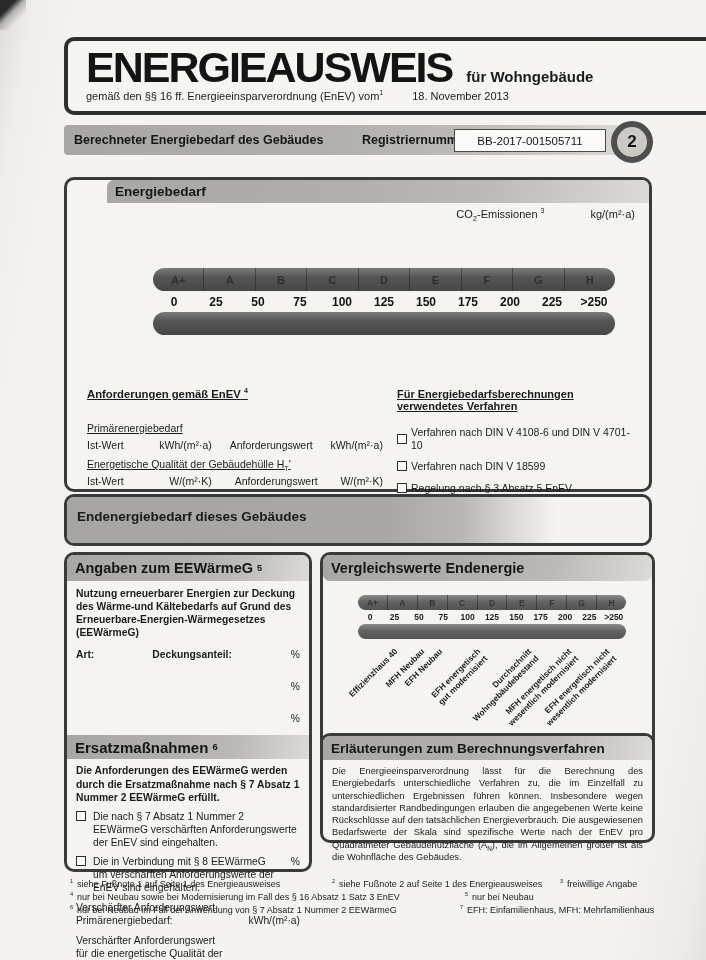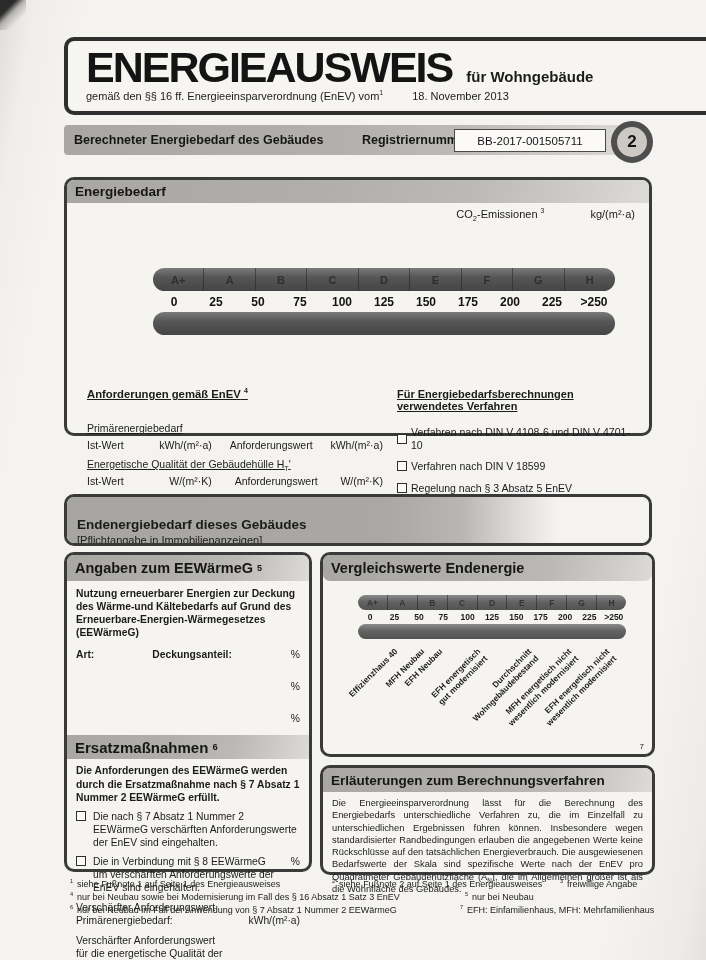--- a/index.html
+++ b/index.html
@@ -24,41 +24,41 @@
   .main-title{font-size:43px;font-weight:bold;letter-spacing:-2px;color:#141414;}
   .title-suffix{font-size:15px;font-weight:bold;margin-left:14px;}
   .law-row{padding:0 0 0 18px;font-size:11px;margin-top:-2px;}
   .law-date{margin-left:26px;}
   
   .section-band{position:absolute;left:64px;top:125px;width:566px;height:30px;border-radius:4px;display:flex;align-items:center;font-size:12.5px;padding:0 10px;box-sizing:border-box;}
   .registry-label{position:absolute;left:298px;font-weight:bold;}
   .registry-box{position:absolute;left:390px;top:4px;width:150px;height:21px;background:#fbfaf8;border:1.4px solid #4a4a4a;display:flex;align-items:center;justify-content:center;font-size:11.5px;font-weight:normal;}
   .page-badge{position:absolute;left:611px;top:121px;width:30px;height:30px;border:6px solid #4e4e4e;border-radius:50%;background:#ccc9c5;display:flex;align-items:center;justify-content:center;font-size:17px;font-weight:bold;color:#141414;}
   
-  .eb-box{left:64px;top:177px;width:588px;height:259px;}
+  .eb-box{left:64px;top:177px;width:588px;height:315px;padding-left:40px;}
   .eb-hdr{height:23px;font-size:13.5px;}
   .co2-row{position:absolute;right:14px;top:28px;font-size:11px;display:flex;align-items:baseline;}
   .co2-gap{display:inline-block;width:46px;}
   .scale{position:absolute;left:86px;top:88px;width:462px;}
   .band{height:23px;border-radius:12px;background:linear-gradient(to bottom,#7b7b7b 0%,#565656 40%,#454545 100%);display:flex;overflow:hidden;}
   .band .cell{flex:1;display:flex;align-items:center;justify-content:center;font-size:11px;font-weight:bold;color:rgba(25,25,25,.62);border-left:1px solid rgba(30,30,30,.5);}
   .band .cell:first-child{border-left:none;}
   .ticks{display:flex;height:21px;align-items:center;}
   .ticks .tk{flex:1;text-align:center;font-size:12px;font-weight:bold;color:#121212;}
   .anf-wrap{position:absolute;left:20px;top:208px;right:10px;display:flex;gap:14px;font-size:10.5px;}
   .anf-left{width:296px;flex:none;}
   .anf-right{flex:1;}
   .anf-title{font-size:11.3px;}
   .vrow{display:flex;justify-content:space-between;margin-top:5px;}
   .vrow span{white-space:nowrap;}
   .check-row{display:flex;align-items:center;gap:4px;margin-top:9px;line-height:1.2;}
   .sommer-row{display:flex;align-items:center;gap:10px;margin-top:9px;}
   
   .end-box{left:64px;top:494px;width:588px;height:52px;overflow:hidden;}
-  .end-bar{height:100%;padding:20px 10px;box-sizing:border-box;border-radius:7px;
+  .end-bar{height:100%;padding:12px 10px;box-sizing:border-box;border-radius:7px;
     background:linear-gradient(to right,#a7a5a1 0%,#aaa8a4 55%,#b9b7b3 68%,#d9d7d3 76%,#f4f3f0 84%);}
   .end-title{font-size:13.5px;font-weight:bold;}
   .end-sub{font-size:11px;margin-top:2px;}
   
   .left-box{left:64px;top:552px;width:248px;height:320px;}
   .lc-hdr{height:26px;font-size:14.5px;}
   .lc-pad{padding:6px 9px 0 9px;font-size:10.3px;line-height:1.27;}
   .art-row{display:flex;margin-top:9px;font-weight:bold;}
   .art-row .anteil{margin-left:58px;}
   .pct{margin-left:auto;font-weight:normal;}
@@ -75,21 +75,21 @@
   .vgl-hdr{height:26px;font-size:14.5px;border-radius:7px;}
   .mini-scale{position:absolute;left:35px;top:40px;width:268px;}
   .mini-band{height:15px;border-radius:8px;background:linear-gradient(to bottom,#8b8b8b 0%,#636363 45%,#525252 100%);display:flex;overflow:hidden;}
   .mini-band .cell{flex:1;display:flex;align-items:center;justify-content:center;font-size:8.5px;font-weight:bold;color:rgba(25,25,25,.62);border-left:1px solid rgba(30,30,30,.5);}
   .mini-band .cell:first-child{border-left:none;}
   .mini-ticks{display:flex;height:14px;align-items:center;}
   .mini-ticks .tk{flex:1;text-align:center;font-size:8.5px;font-weight:bold;}
   .vlabels{position:absolute;left:0;top:92px;width:329px;height:105px;}
   .vlabel{position:absolute;top:0;width:112px;text-align:right;font-size:8.3px;font-weight:bold;line-height:1.15;white-space:pre-line;transform:rotate(-45deg);transform-origin:100% 0;color:#1a1a1a;}
   .vgl-fn{position:absolute;right:8px;bottom:3px;font-size:8px;}
-  .erl-box{left:320px;top:765px;width:335px;height:110px;}
+  .erl-box{left:320px;top:733px;width:335px;height:110px;}
   .erl-hdr{height:24px;font-size:13.5px;}
   .erl-body{padding:5px 9px;font-size:9.3px;line-height:1.32;text-align:justify;}
   
   .fnote{position:absolute;font-size:9px;color:#222;white-space:nowrap;}
   .fnote sup{margin-right:4px;}
   .footer-text{position:absolute;left:95px;top:988px;font-size:8.5px;color:#4a4a4a;}
 </style>
 </head>
 <body>
 
@@ -193,21 +193,20 @@
           <span class="cb"></span>
           <span>Vereinfachungen nach § 9 Abs. 2 EnEV</span>
         </div>
       </div>
     </div>
   </div>
 
   <div class="rbox end-box">
     <div class="end-bar">
       <div class="end-title">Endenergiebedarf dieses Gebäudes</div>
-      <div class="end-sub">[Pflichtangabe in Immobilienanzeigen]</div>
     </div>
   </div>
 
   <div class="rbox left-box">
     <div class="gbar hdr-bar lc-hdr"><span>Angaben zum EEWärmeG</span>&nbsp;<sup>5</sup></div>
     <div class="lc-pad">
       <div class="b">Nutzung erneuerbarer Energien zur Deckung des Wärme-und Kältebedarfs auf Grund des Erneuerbare-Energien-Wärmegesetzes (EEWärmeG)</div>
       <div class="art-row">
         <span>Art:</span>
         <span class="anteil">Deckungsanteil:</span>

